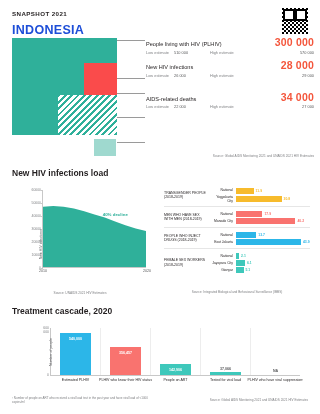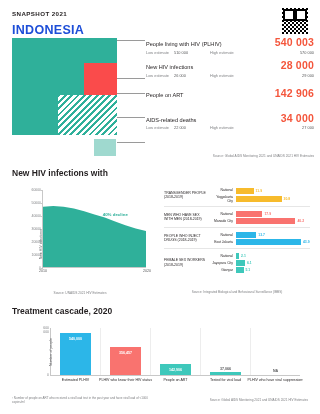--- a/index.html
+++ b/index.html
@@ -153,21 +153,21 @@
 <div class="leader" style="left:117px; top:78px;  width:28px;"></div>
 <div class="leader" style="left:117px; top:93px;  width:28px;"></div>
 <div class="leader" style="left:117px; top:117px; width:28px;"></div>
 <div class="leader" style="left:117px; top:142px; width:28px;"></div>
 
 <div class="stats">
 
   <div class="stat">
     <div class="stat-row1">
       <span class="stat-name">People living with HIV (PLHIV)</span>
-      <span class="stat-value">540 003</span>
+      <span class="stat-value">300 000</span>
     </div>
     <div class="stat-row2">
       <span class="est-lbl lo-lbl">Low estimate</span>
       <span class="lo-val">510 000</span>
       <span class="est-lbl hi-lbl">High estimate</span>
       <span class="hi-val">570 000</span>
     </div>
   </div>
 
 
@@ -177,44 +177,38 @@
       <span class="stat-value">28 000</span>
     </div>
     <div class="stat-row2">
       <span class="est-lbl lo-lbl">Low estimate</span>
       <span class="lo-val">26 000</span>
       <span class="est-lbl hi-lbl">High estimate</span>
       <span class="hi-val">29 000</span>
     </div>
   </div>
 
-  <div class="stat" style="margin-top:9px;">
-    <div class="stat-row1">
-      <span class="stat-name">People on ART</span>
-      <span class="stat-value">142 906</span>
-    </div>
-  </div>
 
   <div class="stat" style="margin-top:13px;">
     <div class="stat-row1">
       <span class="stat-name">AIDS-related deaths</span>
       <span class="stat-value">34 000</span>
     </div>
     <div class="stat-row2">
       <span class="est-lbl lo-lbl">Low estimate</span>
       <span class="lo-val">22 000</span>
       <span class="est-lbl hi-lbl">High estimate</span>
       <span class="hi-val">27 000</span>
     </div>
   </div>
 </div>
 <div class="src-top">Source: Global AIDS Monitoring 2021 and UNAIDS 2021 HIV Estimates</div>
 
 <div class="panel" id="trend-panel">
-  <div class="panel-title">New HIV infections with</div>
+  <div class="panel-title">New HIV infections load</div>
 
   <div class="trend-plot">
     <div class="ylabel">New HIV infections</div>
     <div id="trend-yticks">
         <div class="ytick" style="top: 78px;">0</div>
         <div class="ytick-line" style="top: 78px; left: -2px;"></div>
         <div class="ytick" style="top: 65px;">10000</div>
         <div class="ytick-line" style="top: 65px; left: -2px;"></div>
         <div class="ytick" style="top: 52px;">20000</div>
         <div class="ytick-line" style="top: 52px; left: -2px;"></div>

